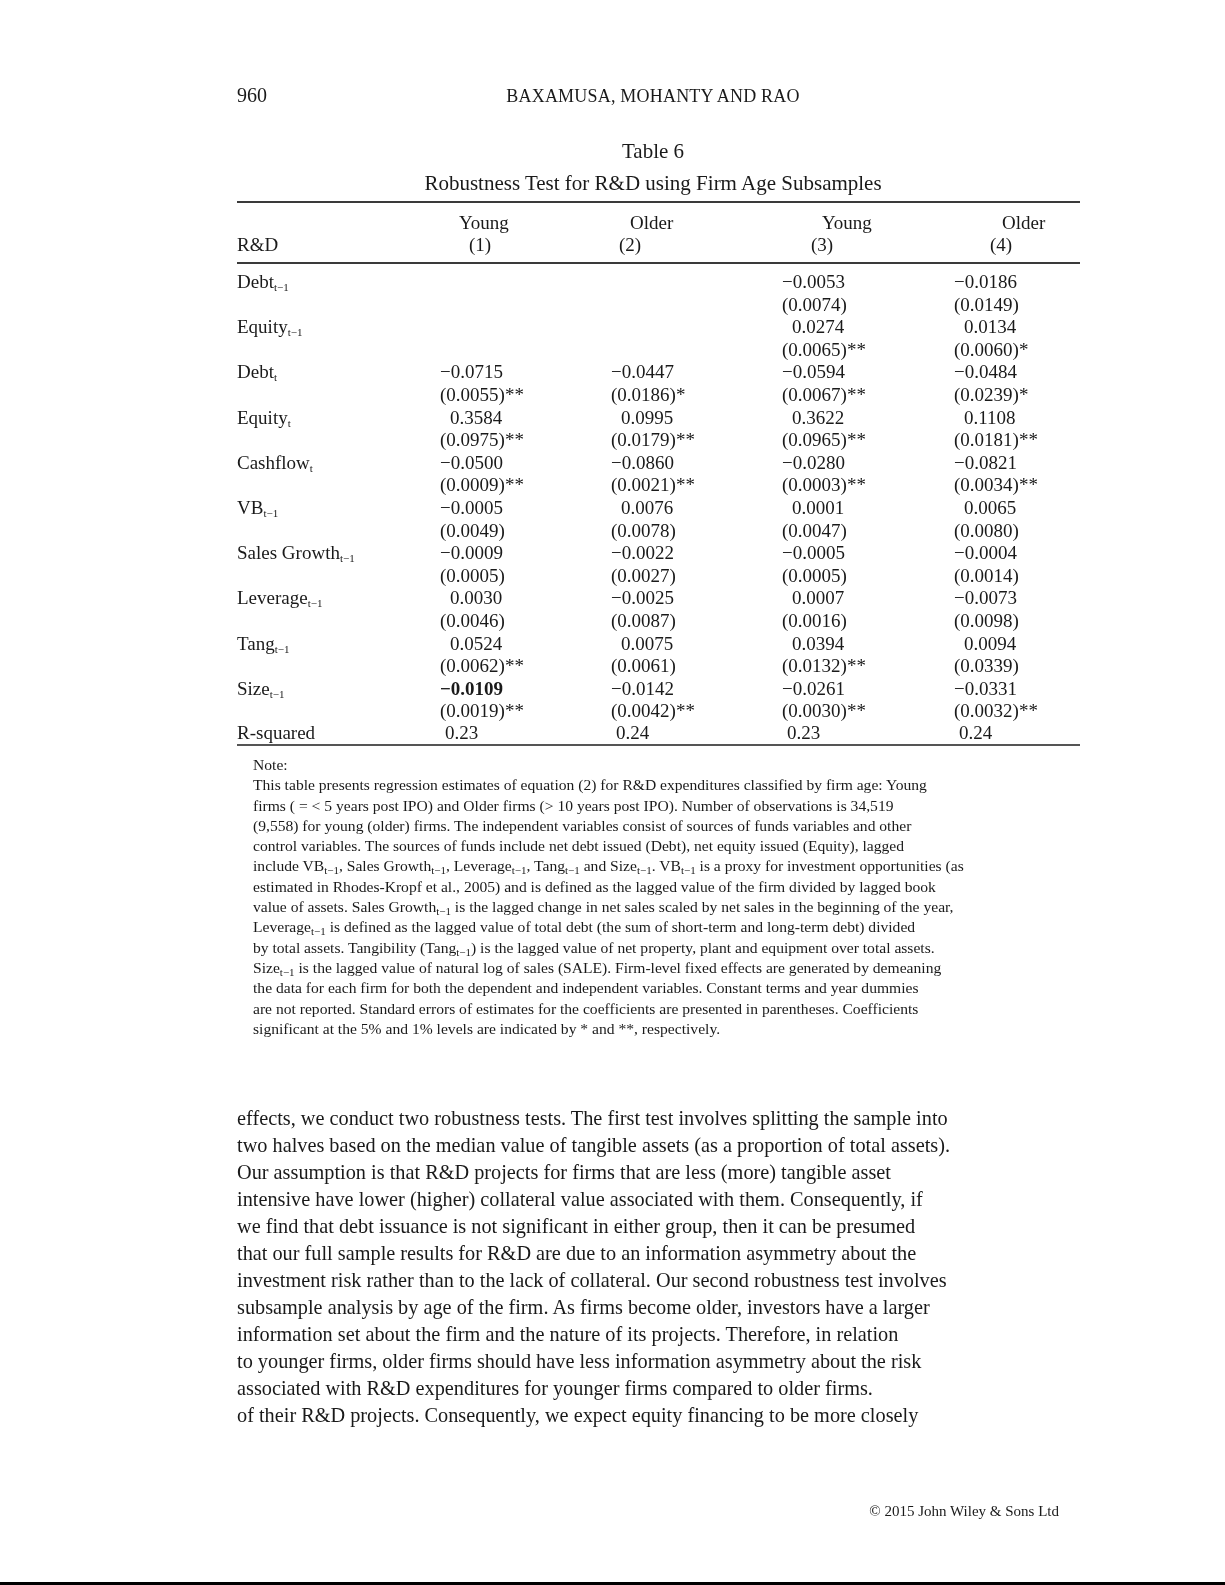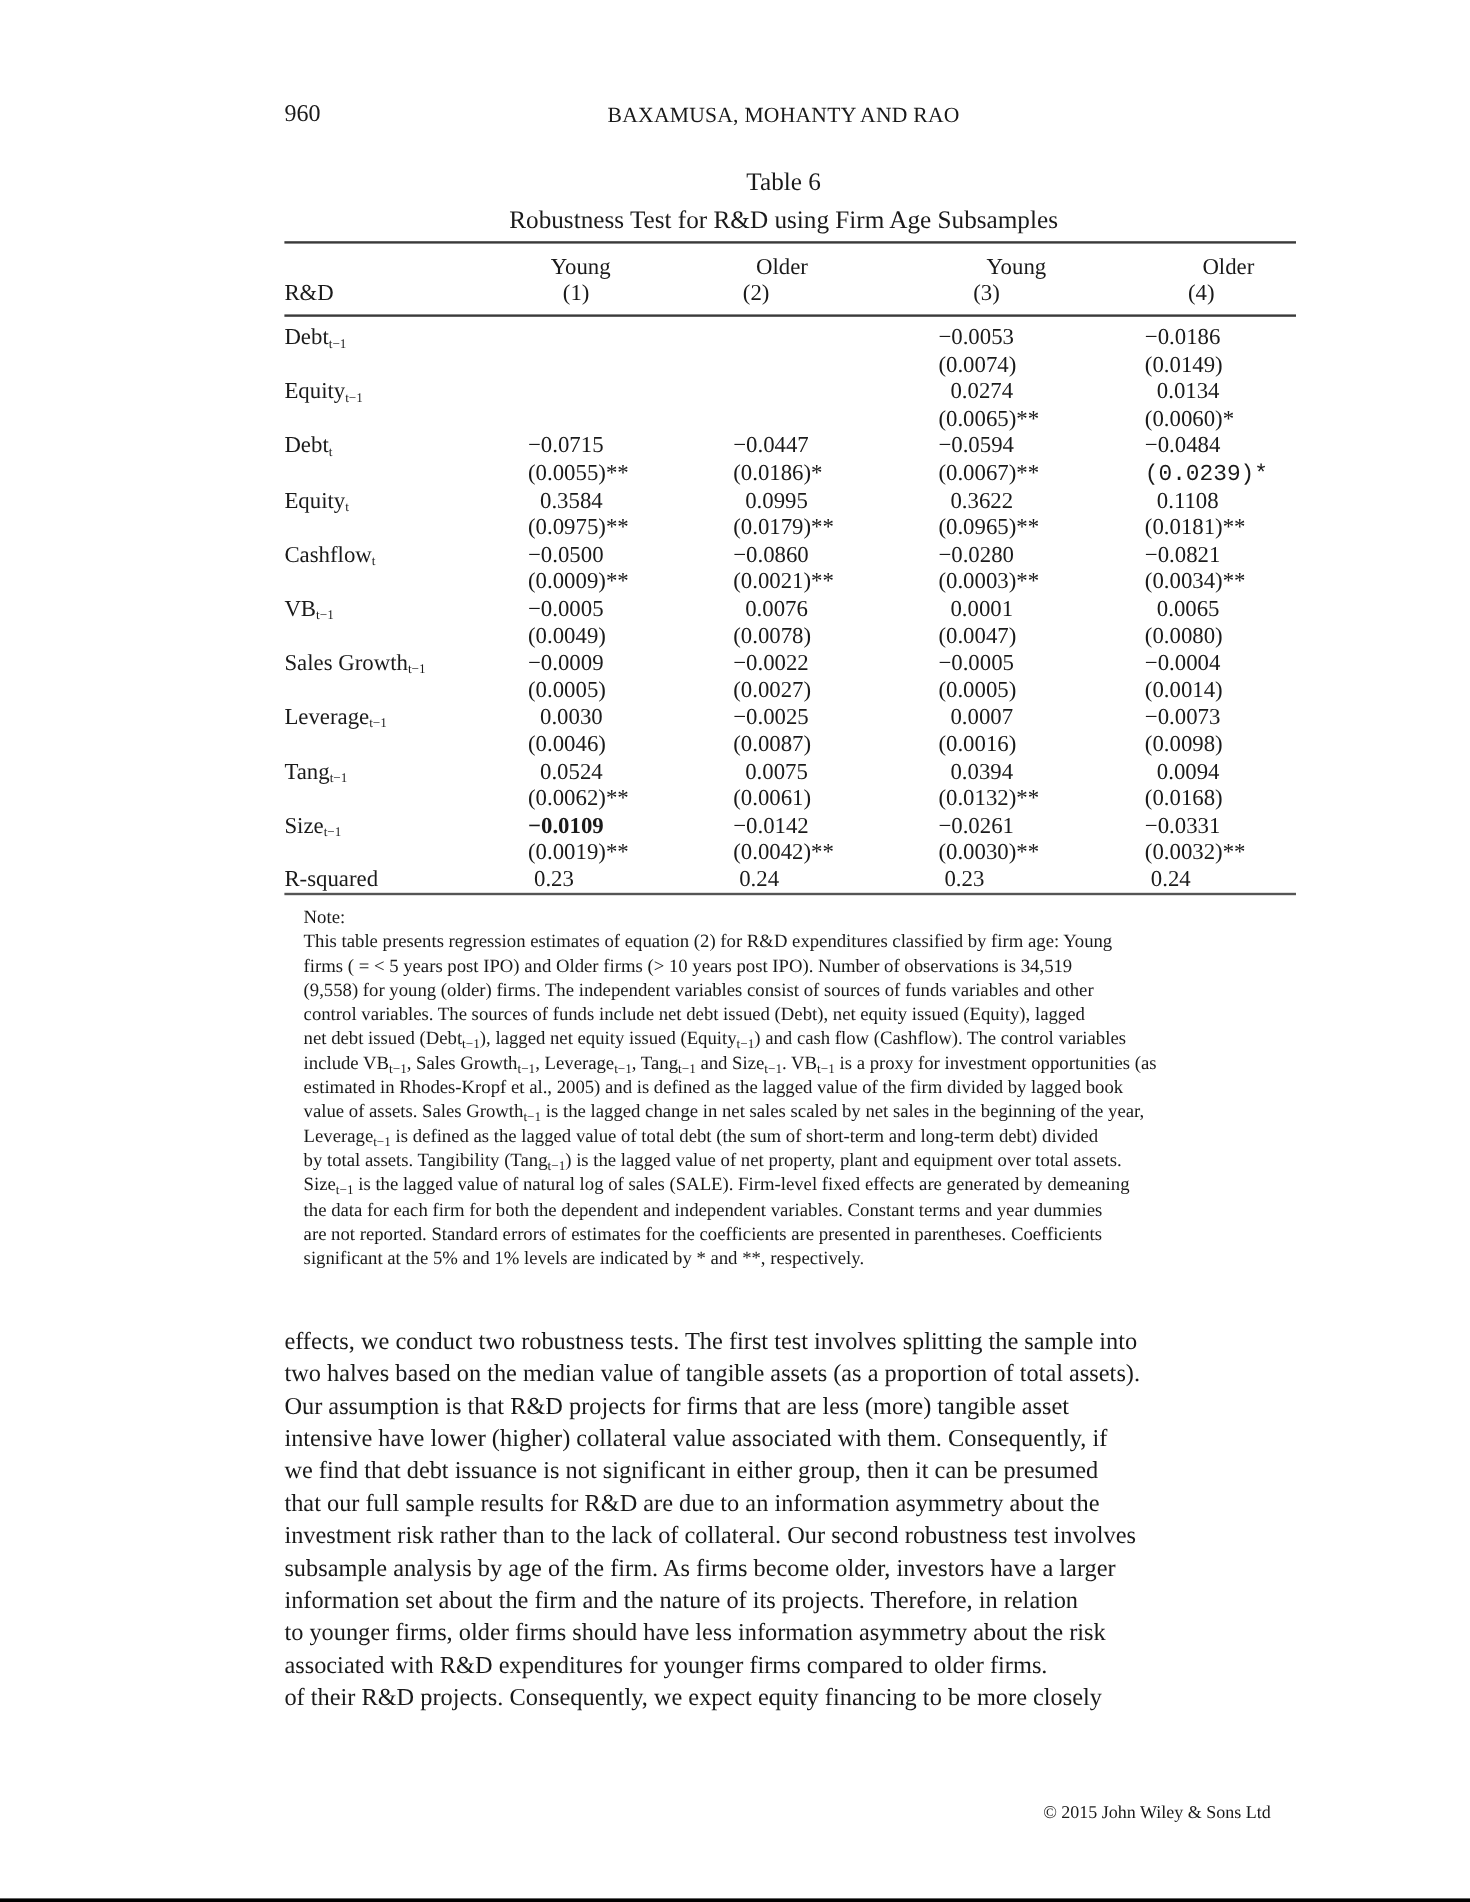--- a/index.html
+++ b/index.html
@@ -58,21 +58,21 @@
     <div class="cell" style="left: 782px; top: 338.8px;">(0.0065)**</div>
     <div class="cell" style="left: 954px; top: 338.8px;">(0.0060)*</div>
     <div class="cell" style="left: 237px; top: 361.4px;"><span>Debt</span><sub>t</sub></div>
     <div class="cell" style="left: 440px; top: 361.4px;">−0.0715</div>
     <div class="cell" style="left: 611px; top: 361.4px;">−0.0447</div>
     <div class="cell" style="left: 782px; top: 361.4px;">−0.0594</div>
     <div class="cell" style="left: 954px; top: 361.4px;">−0.0484</div>
     <div class="cell" style="left: 440px; top: 384px;">(0.0055)**</div>
     <div class="cell" style="left: 611px; top: 384px;">(0.0186)*</div>
     <div class="cell" style="left: 782px; top: 384px;">(0.0067)**</div>
-    <div class="cell" style="left: 954px; top: 384px; font-family: Liberation Mono, monospace;">(0.0239)*</div>
+    <div class="cell" style="left: 954px; top: 384px;">(0.0239)*</div>
     <div class="cell" style="left: 237px; top: 406.6px;"><span>Equity</span><sub>t</sub></div>
     <div class="cell" style="left: 450px; top: 406.6px;">0.3584</div>
     <div class="cell" style="left: 621px; top: 406.6px;">0.0995</div>
     <div class="cell" style="left: 792px; top: 406.6px;">0.3622</div>
     <div class="cell" style="left: 964px; top: 406.6px;">0.1108</div>
     <div class="cell" style="left: 440px; top: 429.2px;">(0.0975)**</div>
     <div class="cell" style="left: 611px; top: 429.2px;">(0.0179)**</div>
     <div class="cell" style="left: 782px; top: 429.2px;">(0.0965)**</div>
     <div class="cell" style="left: 954px; top: 429.2px;">(0.0181)**</div>
     <div class="cell" style="left: 237px; top: 451.8px;"><span>Cashflow</span><sub>t</sub></div>
@@ -112,21 +112,21 @@
     <div class="cell" style="left: 782px; top: 610px;">(0.0016)</div>
     <div class="cell" style="left: 954px; top: 610px;">(0.0098)</div>
     <div class="cell" style="left: 237px; top: 632.6px;"><span>Tang</span><sub>t−1</sub></div>
     <div class="cell" style="left: 450px; top: 632.6px;">0.0524</div>
     <div class="cell" style="left: 621px; top: 632.6px;">0.0075</div>
     <div class="cell" style="left: 792px; top: 632.6px;">0.0394</div>
     <div class="cell" style="left: 964px; top: 632.6px;">0.0094</div>
     <div class="cell" style="left: 440px; top: 655.2px;">(0.0062)**</div>
     <div class="cell" style="left: 611px; top: 655.2px;">(0.0061)</div>
     <div class="cell" style="left: 782px; top: 655.2px;">(0.0132)**</div>
-    <div class="cell" style="left: 954px; top: 655.2px;">(0.0168)</div>
+    <div class="cell" style="left: 954px; top: 655.2px;">(0.0339)</div>
     <div class="cell" style="left: 237px; top: 677.8px;"><span>Size</span><sub>t−1</sub></div>
     <div class="cell" style="left: 440px; top: 677.8px; font-weight: bold;">−0.0109</div>
     <div class="cell" style="left: 611px; top: 677.8px;">−0.0142</div>
     <div class="cell" style="left: 782px; top: 677.8px;">−0.0261</div>
     <div class="cell" style="left: 954px; top: 677.8px;">−0.0331</div>
     <div class="cell" style="left: 440px; top: 700.4px;">(0.0019)**</div>
     <div class="cell" style="left: 611px; top: 700.4px;">(0.0042)**</div>
     <div class="cell" style="left: 782px; top: 700.4px;">(0.0030)**</div>
     <div class="cell" style="left: 954px; top: 700.4px;">(0.0032)**</div>
     <div class="cell" style="left: 237px; top: 722px;">R-squared</div>
@@ -136,21 +136,20 @@
     <div class="cell" style="left: 959px; top: 722px;">0.24</div>
   </div>
 
 <div id="note">
   <span class="nl">Note:</span>
   <div id="note-lines">
       <span class="nl"><span>This table presents regression estimates of equation (2) for R&amp;D expenditures classified by firm age: Young</span></span>
       <span class="nl"><span>firms ( = &lt; 5 years post IPO) and Older firms (&gt; 10 years post IPO). Number of observations is 34,519</span></span>
       <span class="nl"><span>(9,558) for young (older) firms. The independent variables consist of sources of funds variables and other</span></span>
       <span class="nl"><span>control variables. The sources of funds include net debt issued (Debt), net equity issued (Equity), lagged</span></span>
-      <span class="nl"><span>net debt issued (Debt</span><sub>t−1</sub><span>), lagged net equity issued (Equity</span><sub>t−1</sub><span>) and cash flow (Cashflow). The control variables</span></span>
       <span class="nl"><span>include VB</span><sub>t−1</sub><span>, Sales Growth</span><sub>t−1</sub><span>, Leverage</span><sub>t−1</sub><span>, Tang</span><sub>t−1</sub><span> and Size</span><sub>t−1</sub><span>. VB</span><sub>t−1</sub><span> is a proxy for investment opportunities (as</span></span>
       <span class="nl"><span>estimated in Rhodes-Kropf et al., 2005) and is defined as the lagged value of the firm divided by lagged book</span></span>
       <span class="nl"><span>value of assets. Sales Growth</span><sub>t−1</sub><span> is the lagged change in net sales scaled by net sales in the beginning of the year,</span></span>
       <span class="nl"><span>Leverage</span><sub>t−1</sub><span> is defined as the lagged value of total debt (the sum of short-term and long-term debt) divided</span></span>
       <span class="nl"><span>by total assets. Tangibility (Tang</span><sub>t−1</sub><span>) is the lagged value of net property, plant and equipment over total assets.</span></span>
       <span class="nl"><span>Size</span><sub>t−1</sub><span> is the lagged value of natural log of sales (SALE). Firm-level fixed effects are generated by demeaning</span></span>
       <span class="nl"><span>the data for each firm for both the dependent and independent variables. Constant terms and year dummies</span></span>
       <span class="nl"><span>are not reported. Standard errors of estimates for the coefficients are presented in parentheses. Coefficients</span></span>
       <span class="nl"><span>significant at the 5% and 1% levels are indicated by * and **, respectively.</span></span>
     </div>

